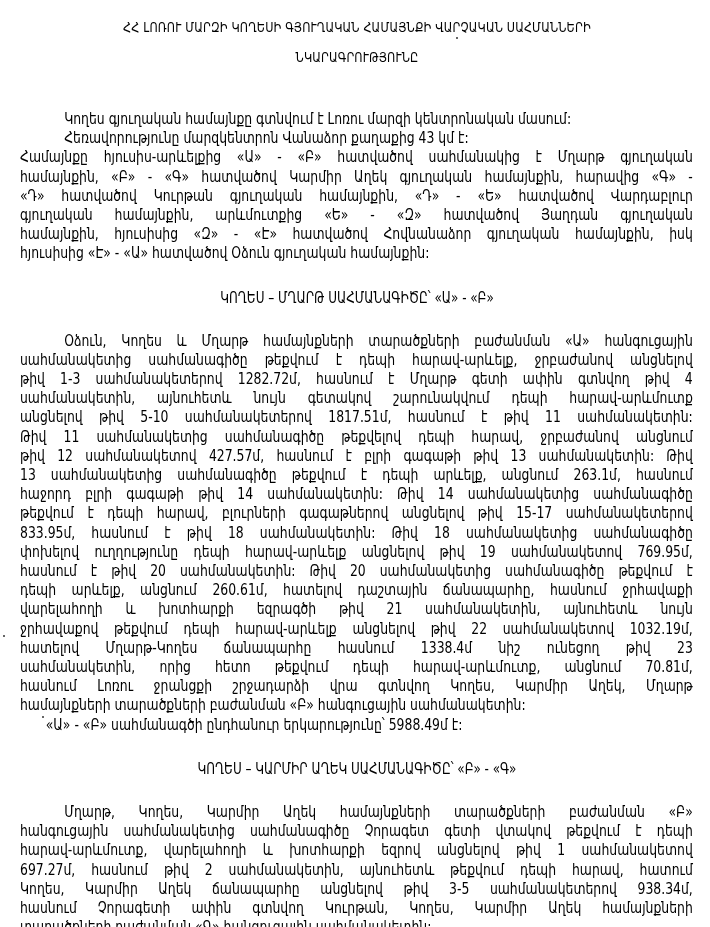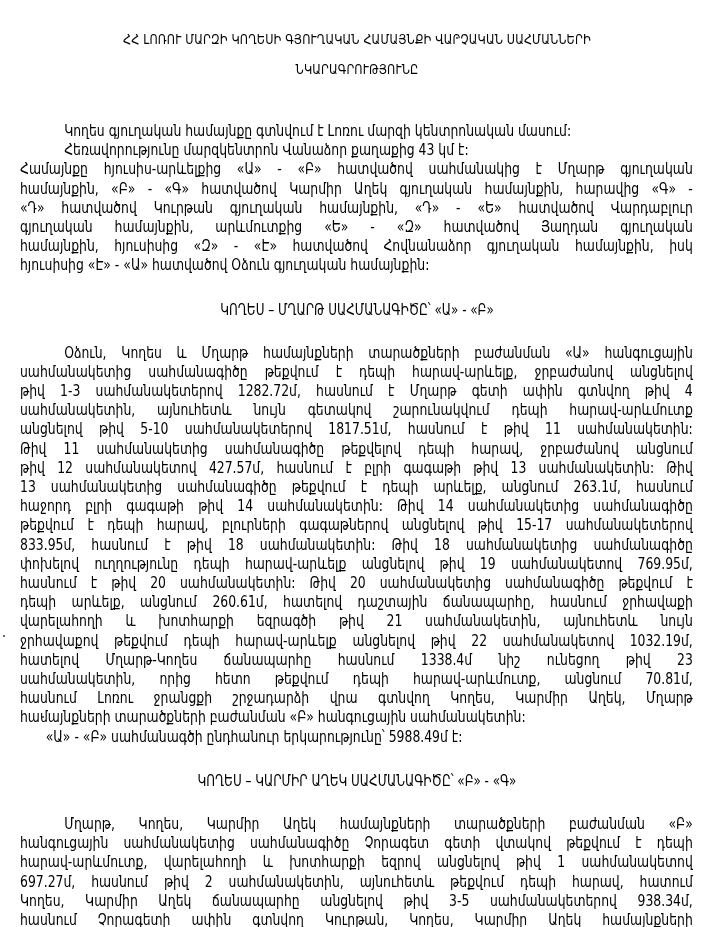--- a/index.html
+++ b/index.html
@@ -15,21 +15,21 @@
       color: #000000;
       font-family: "DejaVu Sans Condensed", "DejaVu Sans", "Liberation Sans", sans-serif;
     }
     .page {
       position: absolute;
       left: 0;
       top: 0;
       width: 710px;
       height: 927px;
       box-sizing: border-box;
-      padding: 24px 16px 0 20px;
+      padding: 12px 16px 0 20px;
     }
     .title {
       text-align: center;
       font-size: 14.5px;
       line-height: 30px;
       letter-spacing: 0.2px;
       margin: 0;
       font-weight: normal;
       transform: scaleX(0.86);
       transform-origin: center;

